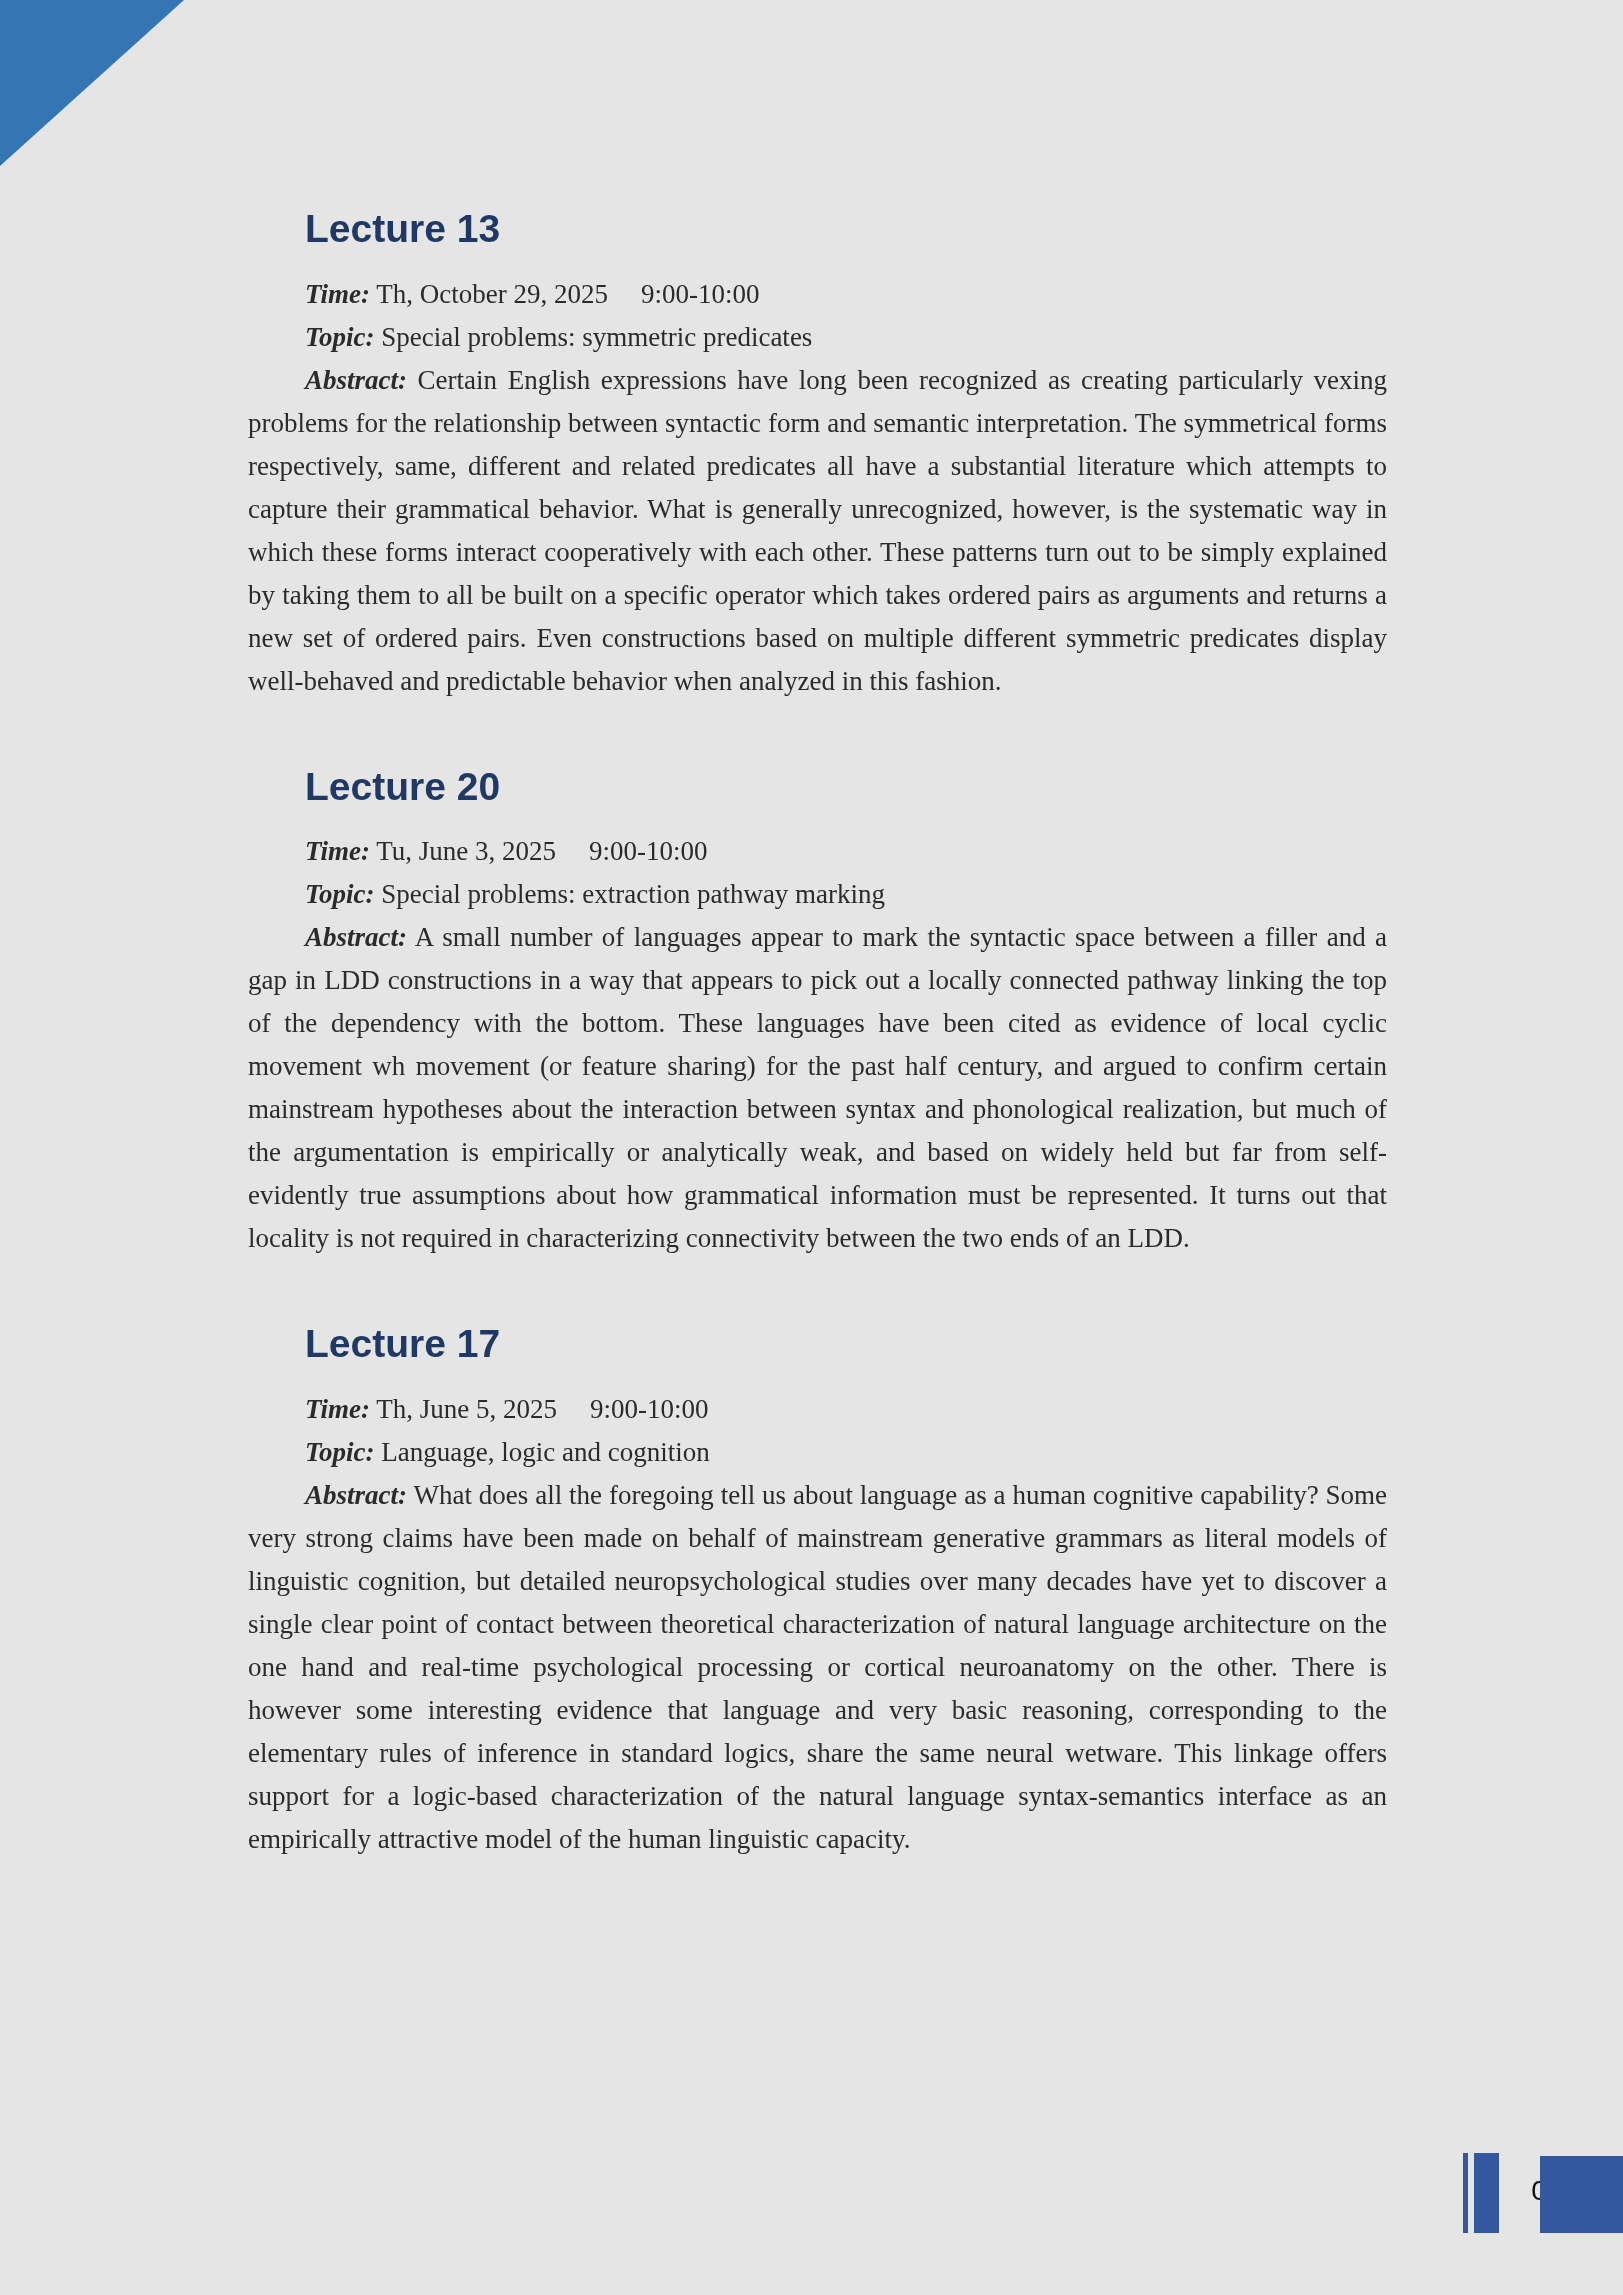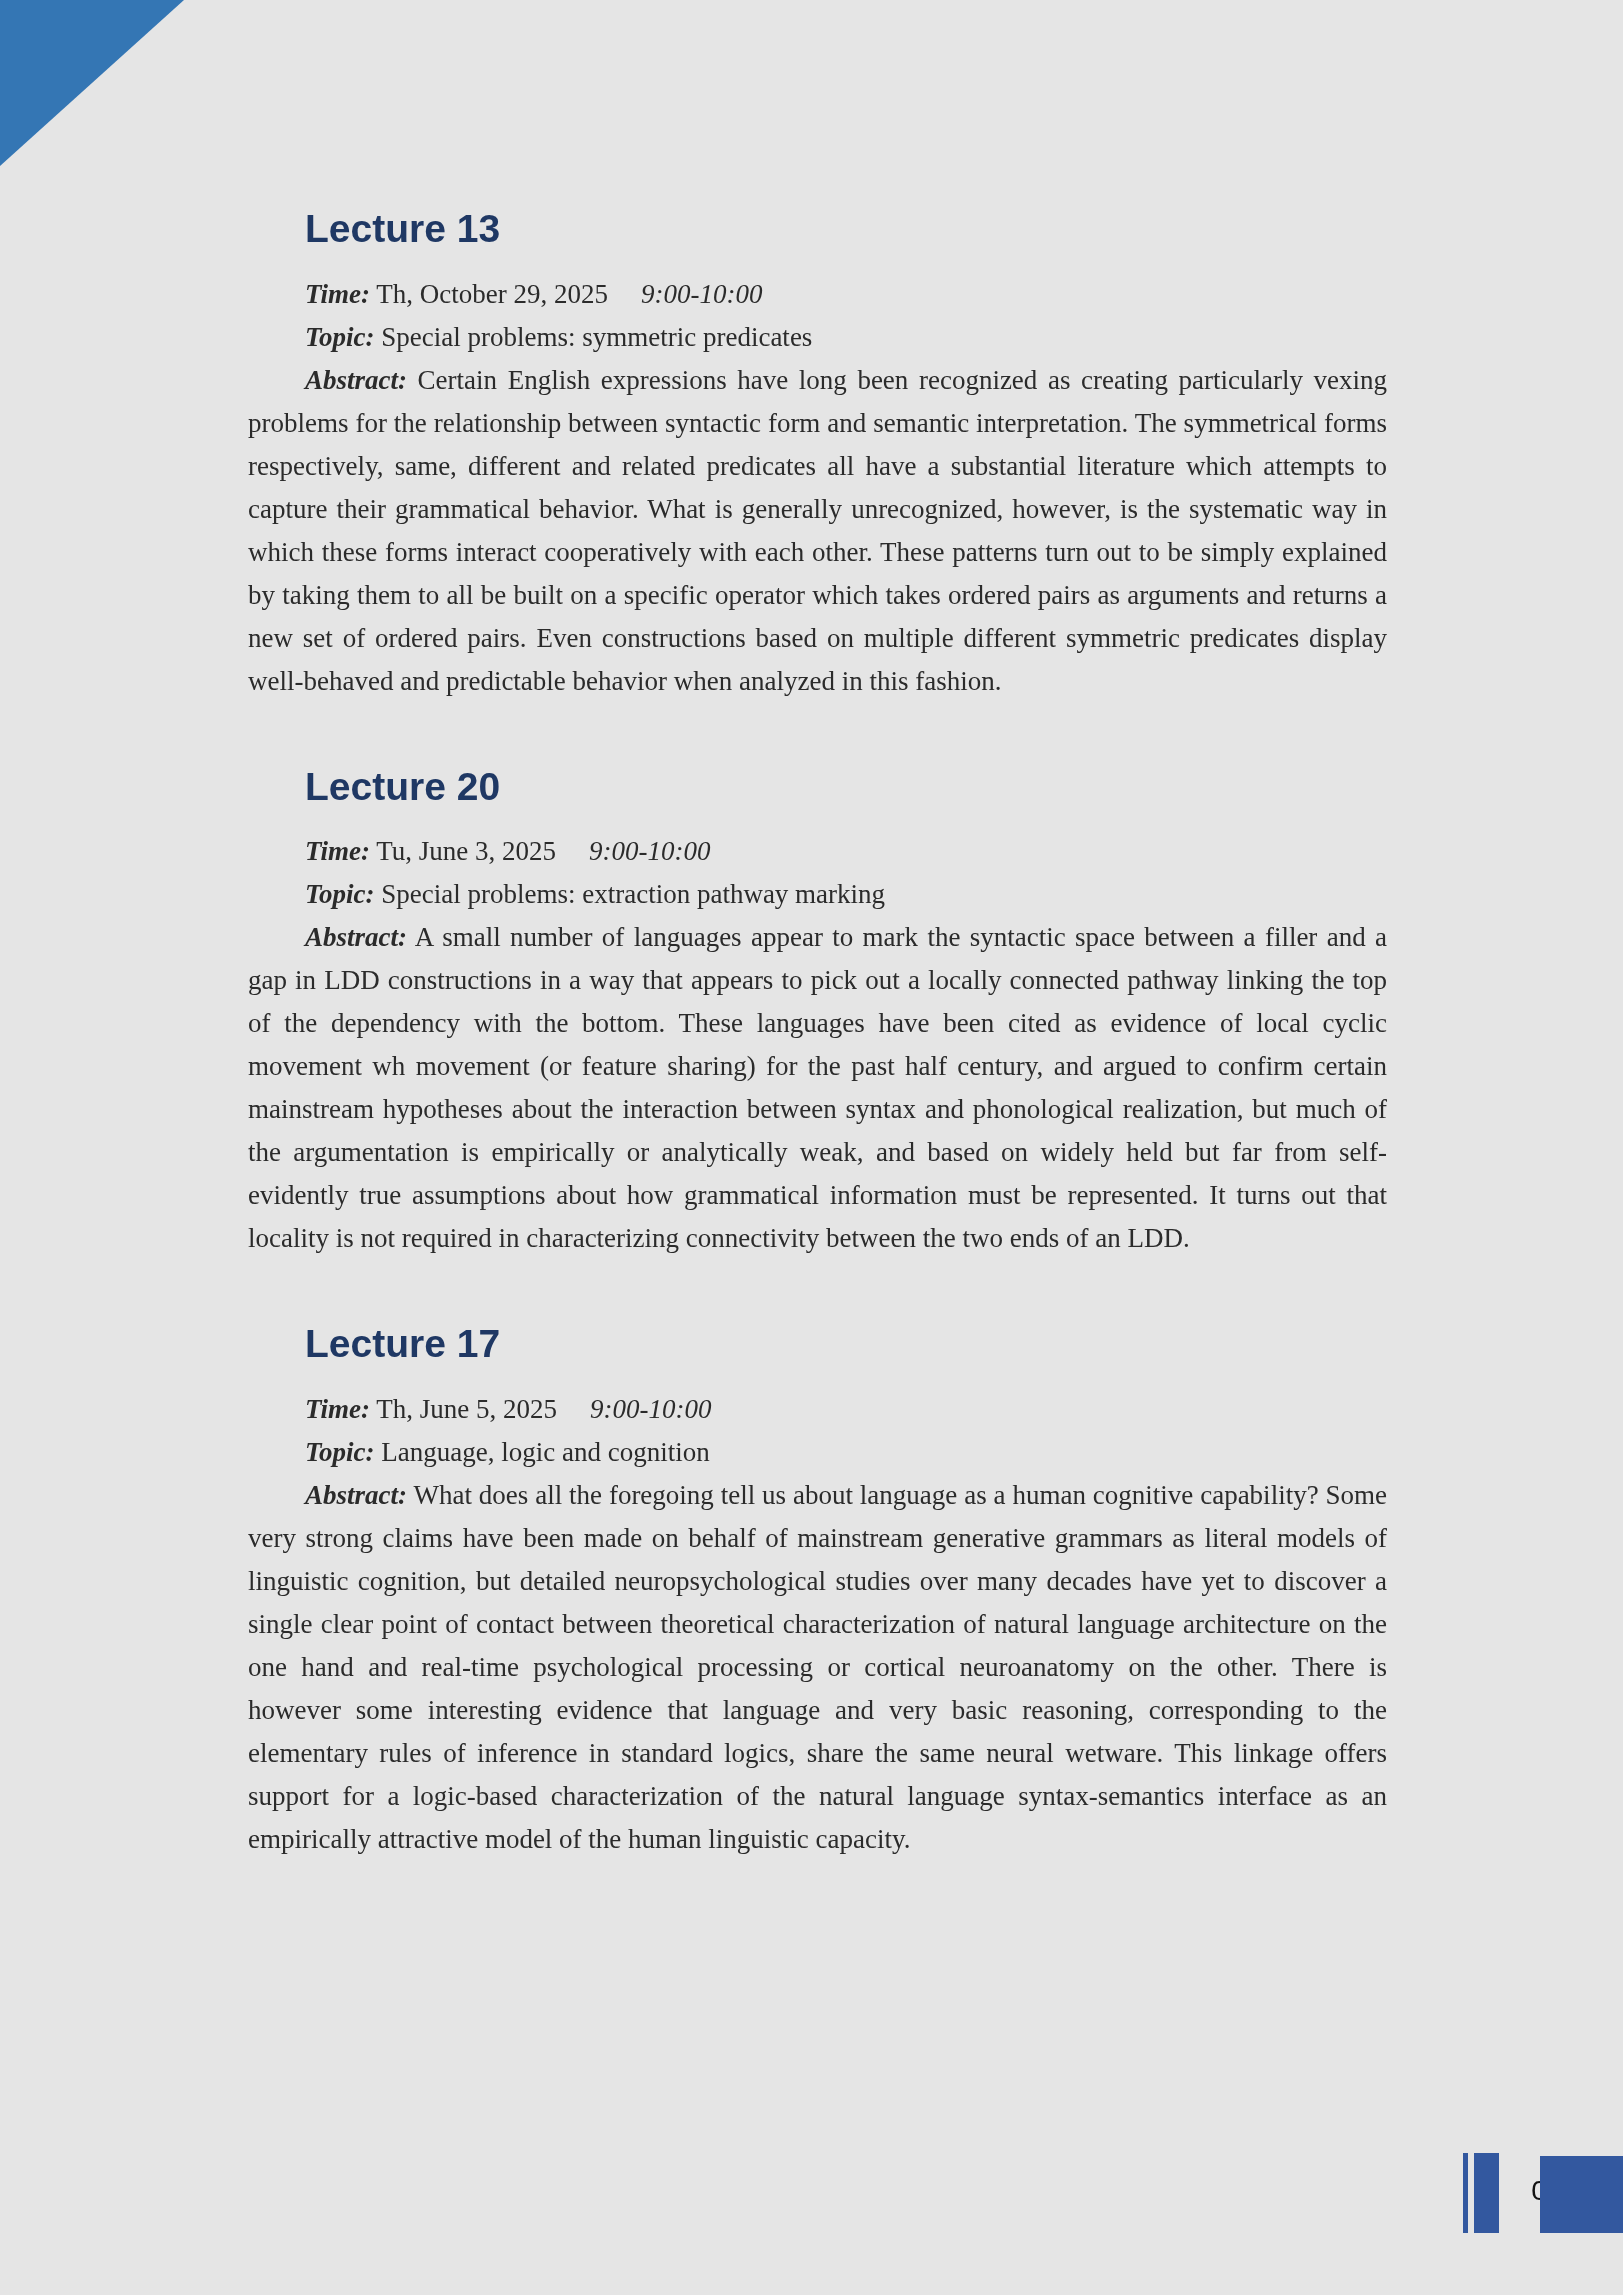--- a/index.html
+++ b/index.html
@@ -51,21 +51,20 @@
   p.abstract {
     text-align: justify;
   }
   b.label {
     font-weight: bold;
     color: var(--body_text, #2b2b2b);
     font-style: italic;
   }
   .hours {
     margin-left: 33px;
-    font-style: italic;
   }
   .footer-bar-thin {
     position: absolute;
     left: 1463px;
     top: 2153px;
     width: 4.8px;
     height: 80px;
     background: var(--footer_accent, #33589f);
   }
   .footer-bar-thick {

